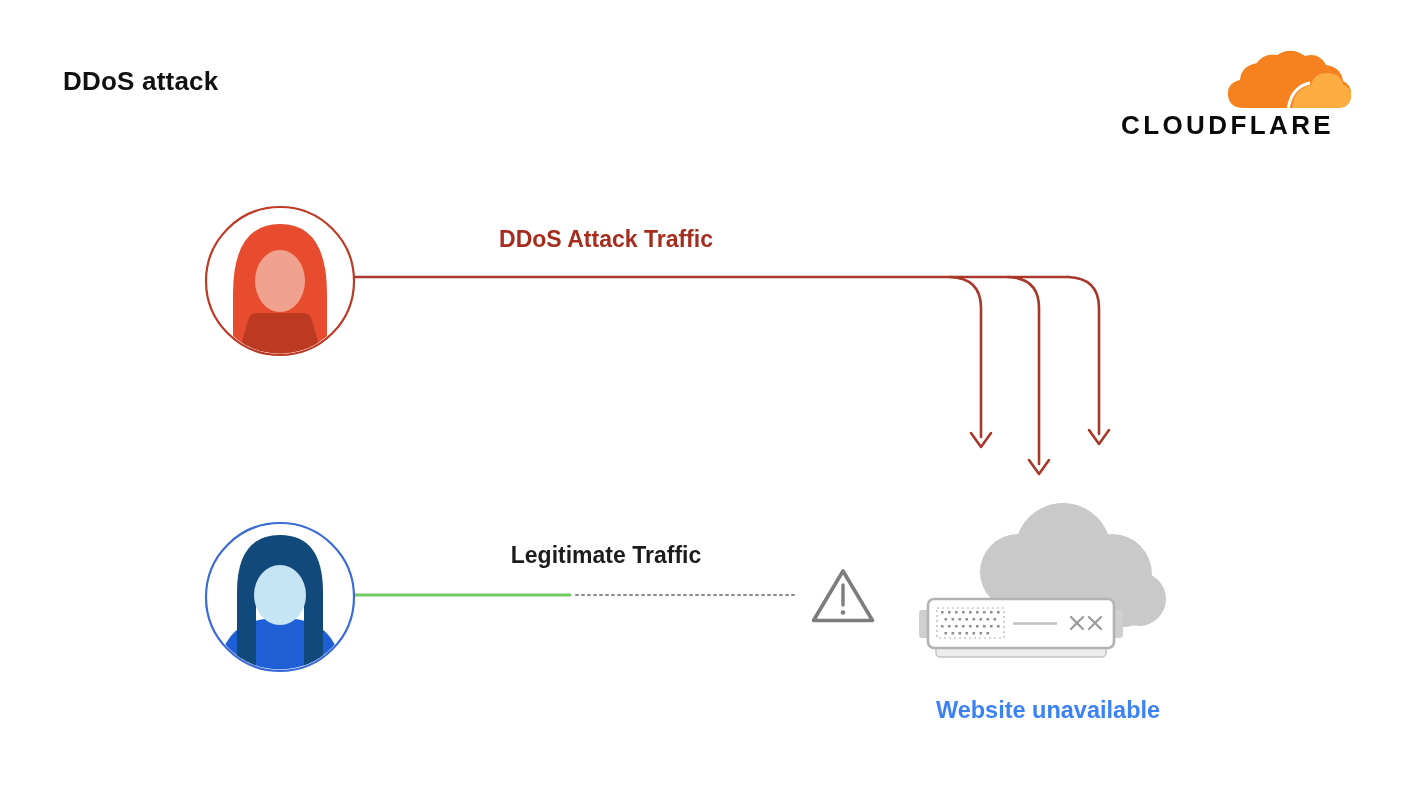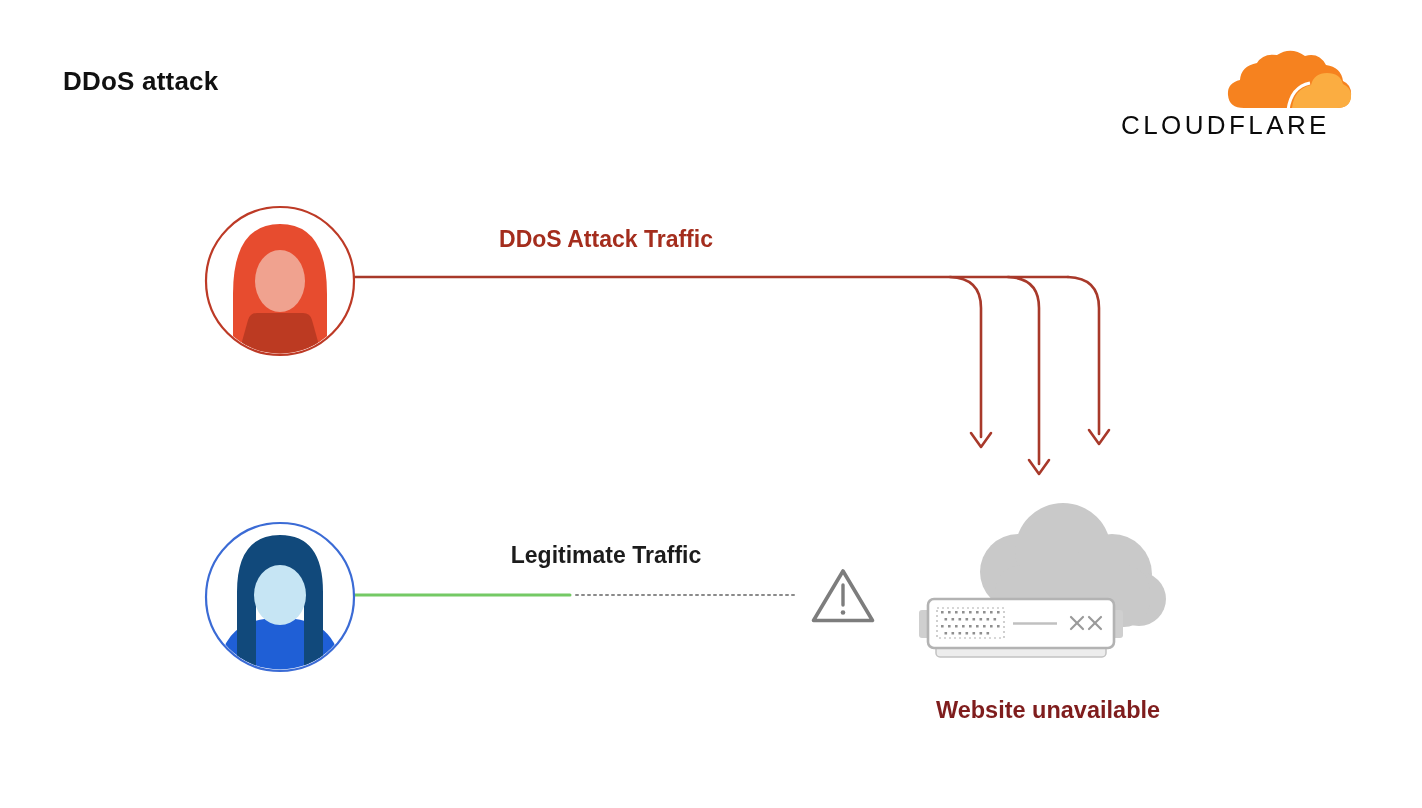--- a/index.html
+++ b/index.html
@@ -1,24 +1,24 @@
 <!DOCTYPE html>
 <html><head>
 <meta charset="utf-8">
 <style>
   * { margin:0; padding:0; box-sizing:border-box; }
   html, body { width:1422px; height:808px; }
   body { background:#ffffff; font-family:"Liberation Sans", sans-serif; }
   .canvas { position:relative; width:1422px; height:808px; background:#ffffff; overflow:hidden; }
   .abs { position:absolute; }
   .title { left:63px; top:66px; font-size:26px; font-weight:700; color:#111111; letter-spacing:0.2px; }
-  .wordmark { left:1121px; top:110px; font-size:26px; font-weight:400; color:#0a0a0a; letter-spacing:3.4px; white-space:nowrap; }
+  .wordmark { left:1121px; top:110px; font-size:26px; font-weight:700; color:#0a0a0a; letter-spacing:3.4px; white-space:nowrap; }
   .attack-label { left:406px; top:226px; width:400px; text-align:center; font-size:23px; font-weight:700; color:#a42d1d; }
   .legit-label { left:406px; top:542px; width:400px; text-align:center; font-size:23px; font-weight:700; color:#1c1c1c; }
-  .caption { left:918px; top:695px; width:260px; text-align:center; font-size:23.5px; font-weight:700; color:#7f1d1d; line-height:31px; }
+  .caption { left:918px; top:695px; width:260px; text-align:center; font-size:23.5px; font-weight:700; color:#3b82f6; line-height:31px; }
   svg.layer { position:absolute; left:0; top:0; }
 </style>
 </head>
 <body>
 
 <div class="canvas">
 
   <div class="abs title">DDoS attack</div>
   <div class="abs wordmark">CLOUDFLARE</div>
   <div class="abs attack-label">DDoS Attack Traffic</div>

